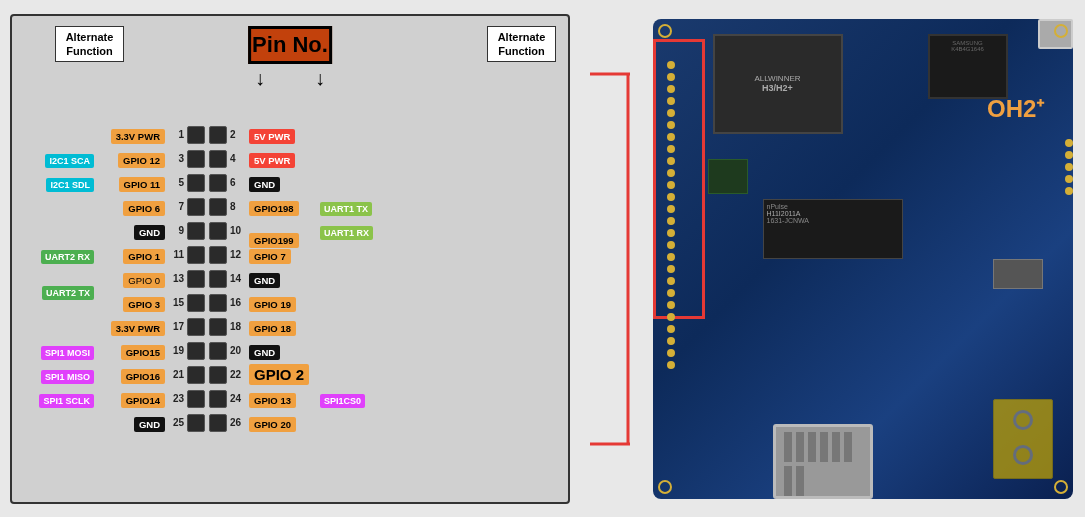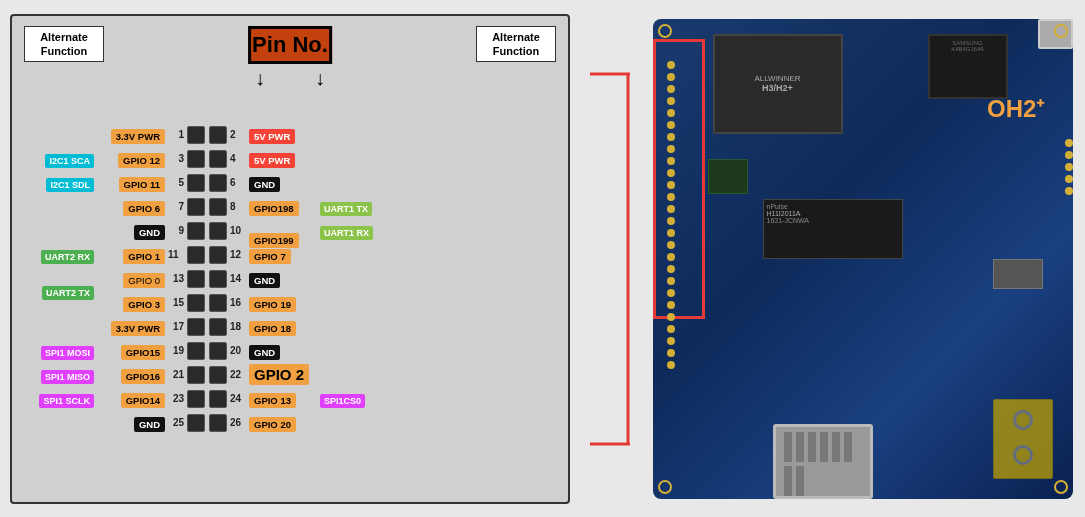--- a/index.html
+++ b/index.html
@@ -35,22 +35,23 @@
       height: 490px;
     }
 
     .alt-func-header {
       background: white;
       border: 1.5px solid #333;
       padding: 3px 6px;
       font-size: 12px;
       font-weight: bold;
       text-align: center;
-      width: 80px;
+      width: 69px;
       line-height: 1.2;
+      margin-left: 31px;
     }
 
     
     .pins-area {
       display: flex;
       flex-direction: column;
       gap: 2px;
       margin-top: 50px;
     }
 
@@ -182,21 +183,21 @@
             <div style="width: 18px; height: 18px; background: rgb(42, 42, 42); border: 1.5px solid rgb(85, 85, 85); border-radius: 2px;"></div>
             <div style="width: 18px; height: 18px; background: rgb(42, 42, 42); border: 1.5px solid rgb(85, 85, 85); border-radius: 2px;"></div>
           </div>
           <div style="width: 16px; text-align: left; font-size: 10px; font-weight: bold; color: rgb(34, 34, 34); flex-shrink: 0;">10</div>
           <div style="width: 68px; flex-shrink: 0; margin-top: 16px;"><span style="display: inline-block; padding: 2px 5px; font-size: 9.5px; font-weight: bold; border-radius: 2px; white-space: nowrap; background: rgb(240, 160, 64); color: black;">GPIO199</span></div>
           <div style="width: 70px; flex-shrink: 0;"><span class="alt-badge" style="background: rgb(139, 195, 74); font-size: 9px;">UART1 RX</span></div>
         </div>
         <div class="pin-row">
           <div style="width: 70px; text-align: right; flex-shrink: 0;"><span class="alt-badge" style="background: rgb(76, 175, 80); font-size: 9px;">UART2 RX</span></div>
           <div style="width: 68px; text-align: right; flex-shrink: 0;"><span style="display: inline-block; padding: 2px 5px; font-size: 9.5px; font-weight: bold; border-radius: 2px; white-space: nowrap; background: rgb(240, 160, 64); color: black;">GPIO 1</span></div>
-          <div style="width: 16px; text-align: left; font-size: 10px; font-weight: bold; color: rgb(34, 34, 34); flex-shrink: 0;">11</div>
+          <div style="width: 16px; text-align: right; font-size: 10px; font-weight: bold; color: rgb(34, 34, 34); flex-shrink: 0;">11</div>
           <div style="display: flex; gap: 4px; flex-shrink: 0;">
             <div style="width: 18px; height: 18px; background: rgb(42, 42, 42); border: 1.5px solid rgb(85, 85, 85); border-radius: 2px;"></div>
             <div style="width: 18px; height: 18px; background: rgb(42, 42, 42); border: 1.5px solid rgb(85, 85, 85); border-radius: 2px;"></div>
           </div>
           <div style="width: 16px; text-align: left; font-size: 10px; font-weight: bold; color: rgb(34, 34, 34); flex-shrink: 0;">12</div>
           <div style="width: 68px; flex-shrink: 0;"><span style="display: inline-block; padding: 2px 5px; font-size: 9.5px; font-weight: bold; border-radius: 2px; white-space: nowrap; background: rgb(240, 160, 64); color: black;">GPIO 7</span></div>
           <div style="width: 70px; flex-shrink: 0;"></div>
         </div>
         <div class="pin-row">
           <div style="width: 70px; text-align: right; flex-shrink: 0; margin-top: 24px;"><span class="alt-badge" style="background: rgb(76, 175, 80); font-size: 9px;">UART2 TX</span></div>

